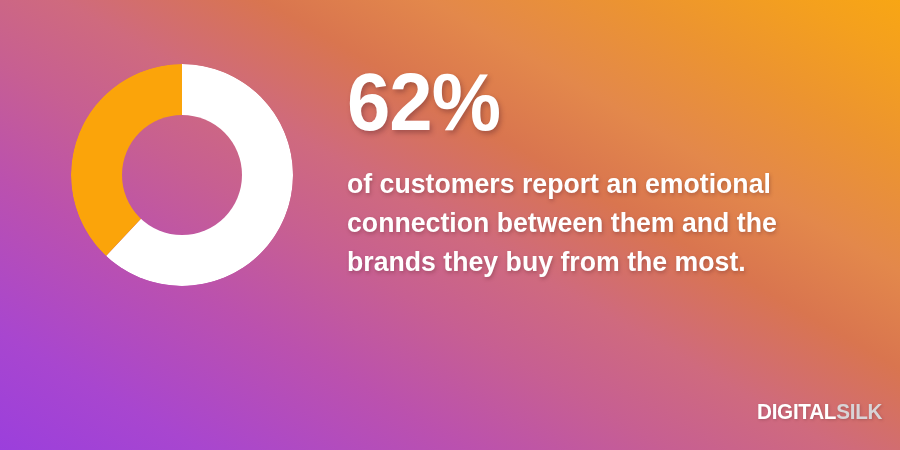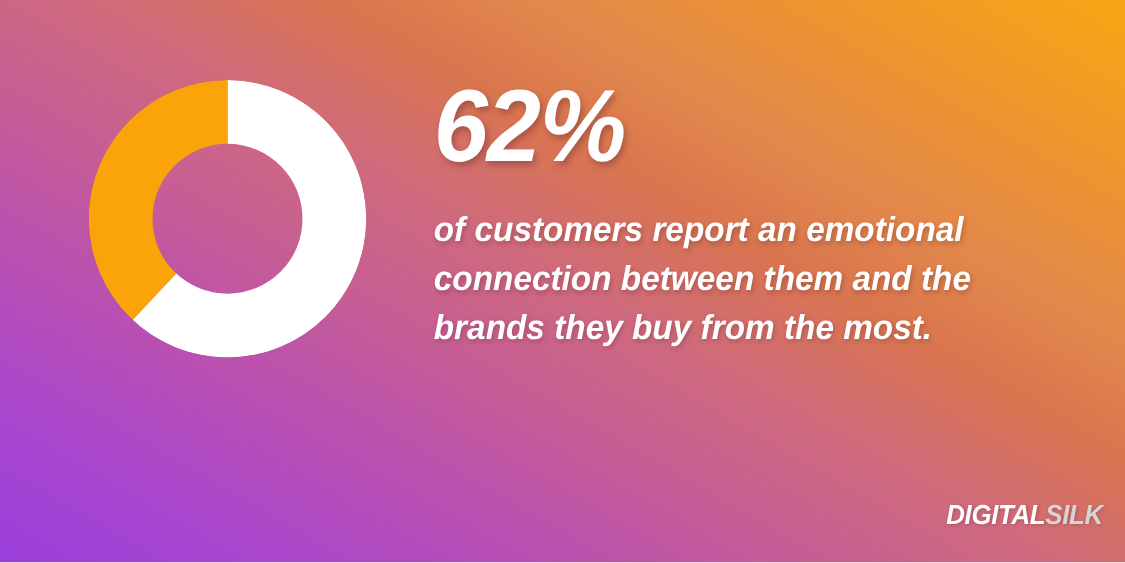--- a/index.html
+++ b/index.html
@@ -20,21 +20,20 @@
         #9b3fdc 0%,
         #a846cf 12%,
         #bb51ae 28%,
         #c75f92 40%,
         #cf6a7e 50%,
         #d9754f 62%,
         #e3884b 72%,
         #ec9430 84%,
         #f4a01e 94%,
         #f8a614 100%);
-    font-style: italic;
   }
 
   
   .donut-wrap {
     position: absolute;
     left: 71px;
     top: 64px;
     width: 222px;
     height: 222px;
   }

